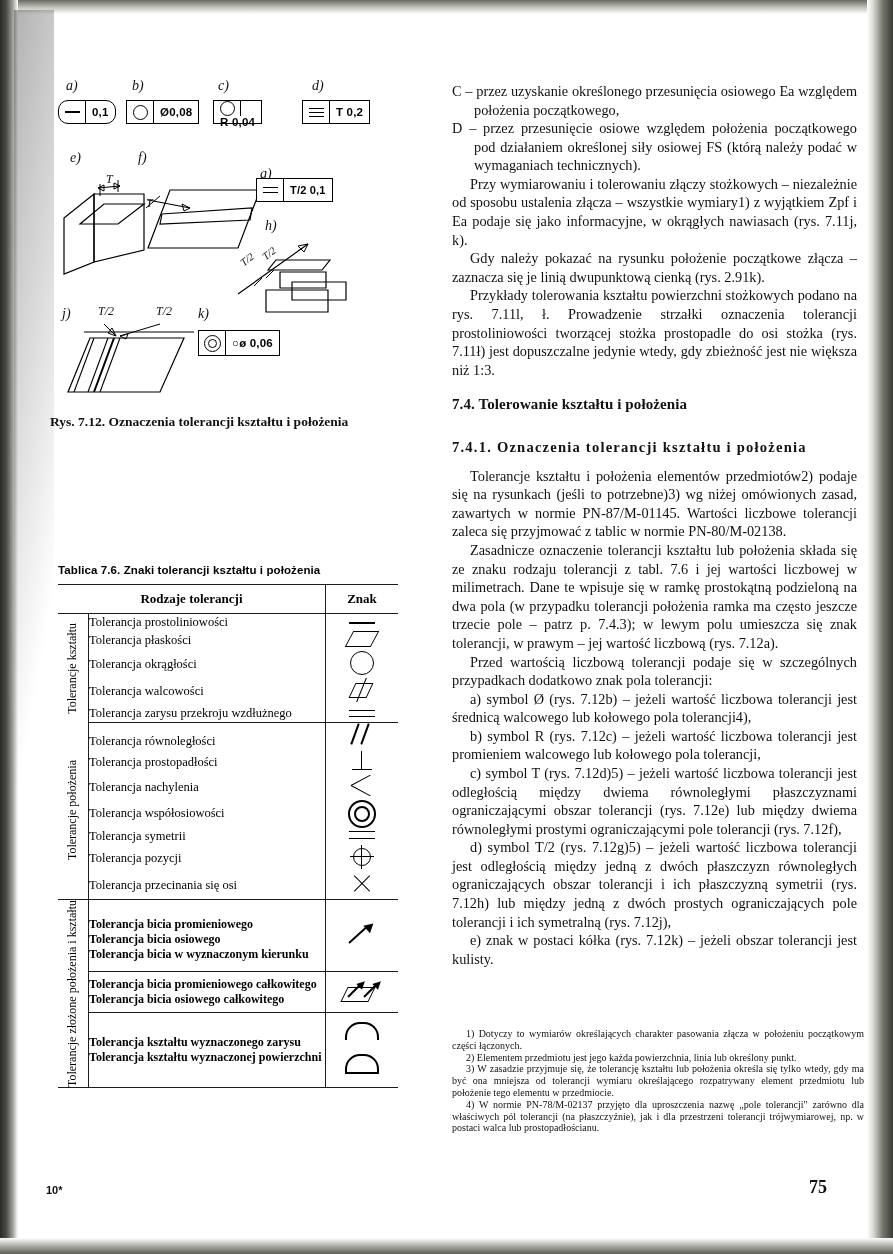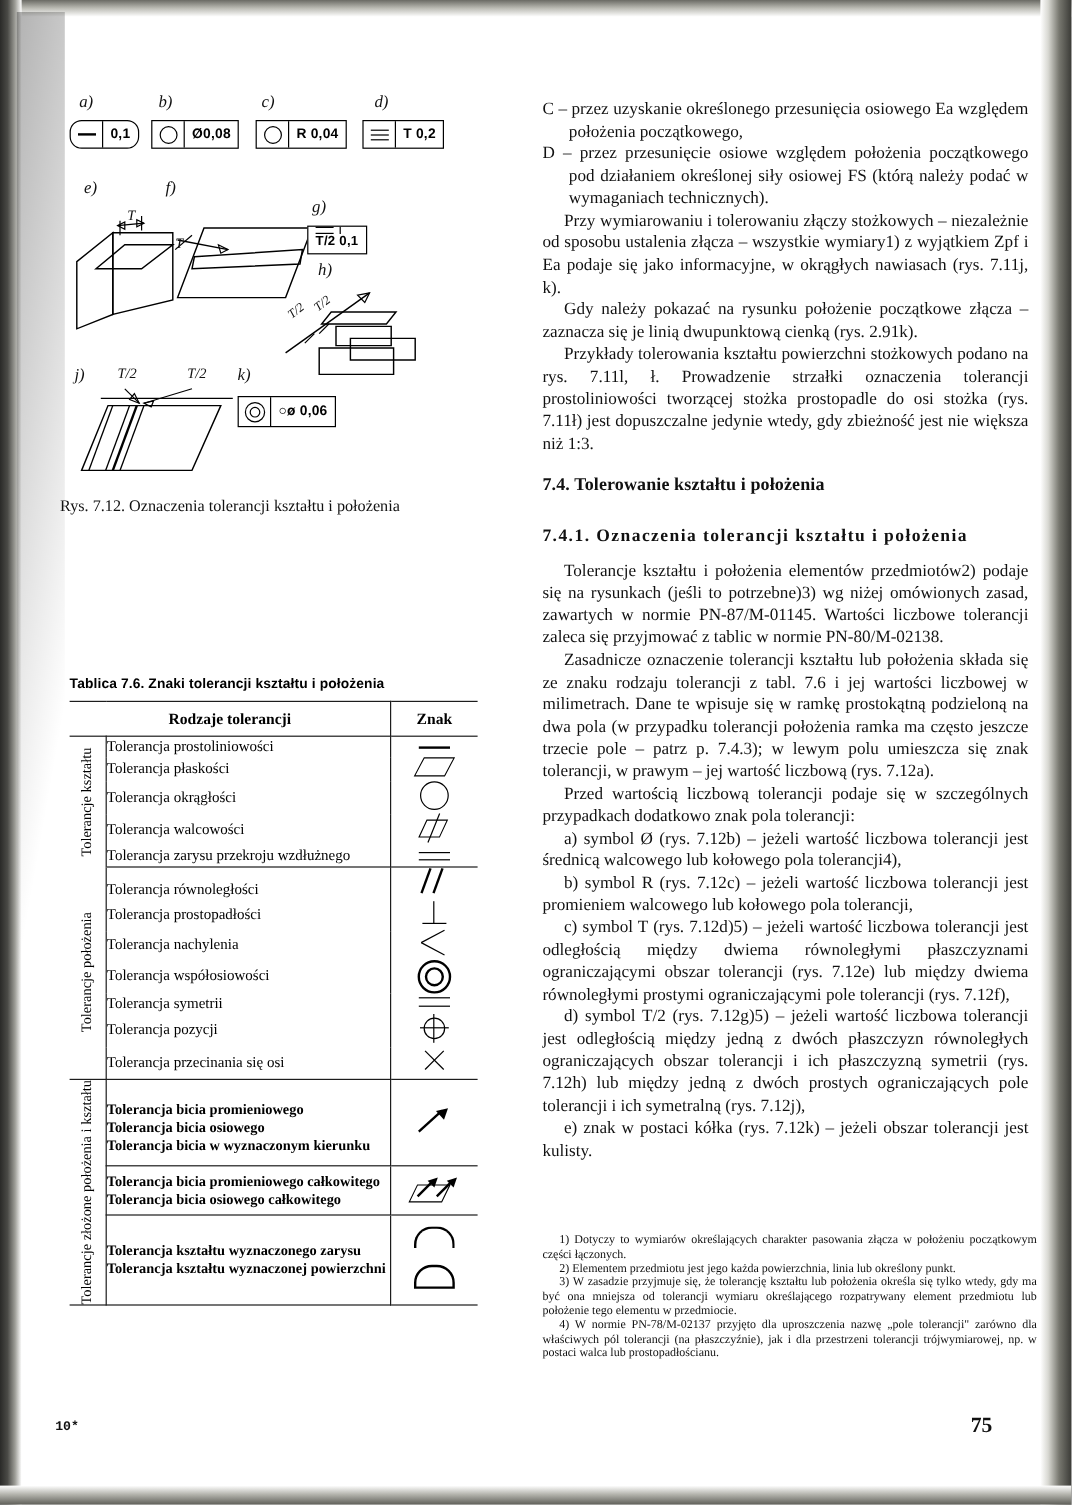--- a/index.html
+++ b/index.html
@@ -39,21 +39,21 @@
 
   .glyph-line{width:15px;height:0;border-top:2px solid #000;}
   .glyph-circle{width:13px;height:13px;border:1.6px solid #000;border-radius:50%;}
   .glyph-eq3{width:15px;height:9px;display:flex;flex-direction:column;justify-content:space-between;}
   .glyph-eq3 i{display:block;height:0;border-top:1.6px solid #000;}
   .glyph-eq2{width:15px;height:6px;display:flex;flex-direction:column;justify-content:space-between;}
   .glyph-eq2 i{display:block;height:0;border-top:1.6px solid #000;}
   .glyph-conc{width:15px;height:15px;border:1.6px solid #000;border-radius:50%;display:flex;align-items:center;justify-content:center;}
   .glyph-conc i{display:block;width:7px;height:7px;border:1.6px solid #000;border-radius:50%;}
 
-  .figcap{position:absolute;left:28px;top:398px;width:420px;font-size:13.5px;color:#111;}
+  .figcap{position:absolute;left:28px;top:398px;width:420px;font-size:13.5px;color:#111;font-weight:bold;}
 
   
   .tabcap{position:absolute;left:36px;top:548px;font-size:11.5px;font-weight:bold;
      font-family:"Liberation Sans",sans-serif;color:#000;letter-spacing:.1px;}
   .tbl{position:absolute;left:36px;top:568px;width:340px;border-collapse:collapse;
      font-size:12.5px;color:#000;}
   .tbl td,.tbl th{border:0;padding:0;vertical-align:middle;}
   .tbl .hdr{font-weight:bold;text-align:center;font-size:13px;padding:6px 0 6px 0;
      font-family:"Liberation Serif",serif;}
   .bt{border-top:1.4px solid #1c1c1c !important;}
@@ -121,21 +121,21 @@
   .h2s{font-weight:bold;font-size:15px;margin:16px 0 0 0;letter-spacing:.1px;}
   .h3s{font-weight:bold;font-size:14.6px;margin:23px 0 0 0;letter-spacing:1.2px;}
   .gap{height:10px;}
   .foot{position:absolute;left:430px;top:1012px;width:412px;
      font-size:10px;line-height:1.18;color:#111;text-align:justify;}
   .foot p{margin:0;}
   .foot .fi{text-indent:14px;}
   .pageno{position:absolute;right:40px;bottom:42px;font-size:18px;font-weight:bold;color:#111;
      font-family:"Liberation Serif",serif;}
   .sigmark{position:absolute;left:24px;bottom:44px;font-size:11px;font-weight:bold;color:#111;
-     font-family:Liberation Mono, monospace;}
+     font-family:Liberation Sans, sans-serif;}
 
   
   svg.draw{position:absolute;overflow:visible;}
   svg.draw line, svg.draw path, svg.draw polygon, svg.draw polyline{stroke:#000;fill:none;}
 </style>
 </head>
 <body>
 
 <div class="page">
 
@@ -163,21 +163,21 @@
         <span class="val">0,1</span>
       </div>
       
       <div class="cf" style="left:76px;top:22px;">
         <span class="sym">
             <i class="glyph-circle"></i>
           </span>
         <span class="val">Ø0,08</span>
       </div>
       
-      <div class="cf" style="left:163px;top:22px;">
+      <div class="cf" style="left:163px;top:22px;flex-direction:column;">
         <span class="sym">
             <i class="glyph-circle"></i>
           </span>
         <span class="val">R 0,04</span>
       </div>
       
       <div class="cf" style="left:252px;top:22px;">
         <span class="sym">
           <span class="glyph-eq3">
               <i></i>
@@ -214,21 +214,21 @@
       <svg class="draw" style="left:96px;top:100px;" width="120" height="82">
         <polygon points="24,12 114,12 92,70 2,70" stroke-width="1.2"></polygon>
         <polygon points="16,36 106,30 104,42 14,46" stroke-width="1.2" fill="#000"></polygon>
         <line x1="2" y1="22" x2="44" y2="30" stroke-width="1.1"></line>
         <polygon points="44,30 36,26 38,33" fill="#000"></polygon>
         <line x1="0" y1="30" x2="14" y2="18" stroke-width="1"></line>
       </svg>
       <span class="fig-label" style="left:96px;top:118px;font-size:12px;">T</span>
 
       
-      <div class="cf wide" style="left:206px;top:110px;flex-direction:column;">
+      <div class="cf wide" style="left:206px;top:100px;">
         <span class="sym">
           <span class="glyph-eq2">
               <i></i>
               <i></i>
             </span>
         </span>
         <span class="val">T/2 0,1</span>
       </div>
 
       

